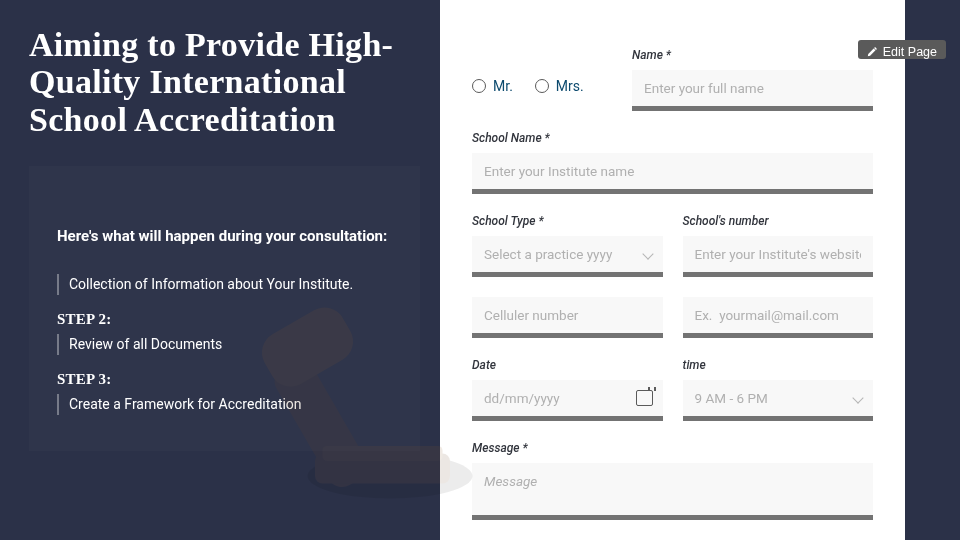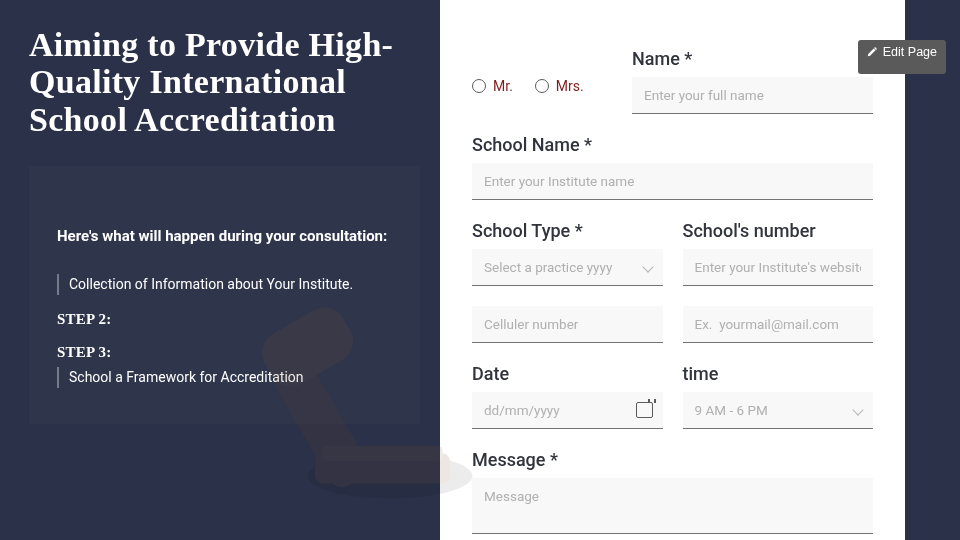--- a/index.html
+++ b/index.html
@@ -67,38 +67,39 @@
 .right {
   width: 465px;
   background: #fff;
   margin-left: 0;
   padding: 48px 32px 0 32px;
 }
 .form-row { display: flex; gap: 20px; margin-bottom: 20px; }
 .form-col { flex: 1; }
 .full { width: 100%; }
 .label {
-  font-size: 18px;
+  font-size: 12px;
   color: #31343c;
   font-weight: 500;
   margin-bottom: 8px;
   display: block;
+  font-style: italic;
 }
 .input, .select, .textarea {
   width: 100%;
   background: #f8f8f8;
   border: none;
-  border-bottom: 1px solid #737373;
+  border-bottom: 5px solid #737373;
   padding: 10px 12px;
   font-size: 13.5px;
   color: #333;
   font-family: inherit;
 }
 .input::placeholder, .textarea::placeholder { color: #b0b0b0; }
-.textarea { min-height: 56px; resize: none; }
+.textarea { min-height: 56px; resize: none; font-style: italic; }
 .select {
   appearance: none;
   color: #b0b0b0;
   position: relative;
 }
 .select-wrap { position: relative; }
 .select-wrap::after {
   content: '';
   position: absolute;
   right: 11px;
@@ -118,21 +119,21 @@
 }
 .radio-item { display: flex; align-items: center; gap: 7px; }
 .radio {
   width: 14px;
   height: 14px;
   border: 1.3px solid #5a5a5a;
   border-radius: 50%;
   appearance: none;
   cursor: pointer;
 }
-.radio-label { font-size: 14px; color: #7f1d1d; }
+.radio-label { font-size: 14px; color: #0c4a6e; }
 .date-wrap { position: relative; }
 .date-wrap::after {
   content: '';
   position: absolute;
   right: 10px;
   top: 10px;
   width: 15px;
   height: 14px;
   border: 1.5px solid #5a5a5a;
   border-radius: 2px;
@@ -150,21 +151,21 @@
   pointer-events: none;
   z-index: 2;
 }
 .edit-page {
   position: absolute;
   top: 40px;
   right: 14px;
   background: #5a5a5a;
   color: #fff;
   font-size: 12.5px;
-  padding: 5px 9px 15px 8px;
+  padding: 5px 9px 0 8px;
   border-radius: 3px;
   display: flex;
   align-items: center;
   gap: 5px;
   cursor: pointer;
   border: none;
 }
 .edit-icon {
   width: 12px;
   height: 12px;
@@ -186,24 +187,25 @@
         <rect x="35" y="35" width="60" height="38" rx="14" fill="#8b5a2b" transform="rotate(-30 65 54)"></rect>
         <rect x="70" y="125" width="90" height="20" rx="5" fill="#6b4423"></rect>
         <rect x="75" y="120" width="80" height="10" rx="3" fill="#8b5a2b"></rect>
       </svg>
       <p class="intro">Here's what will happen during your consultation:</p>
       <div class="step">
         <div class="step-body">Collection of Information about Your Institute.</div>
       </div>
       <div class="step">
         <div class="step-label">STEP 2:</div>
+        <div class="step-body">Review of all Documents</div>
       </div>
       <div class="step">
         <div class="step-label">STEP 3:</div>
-        <div class="step-body">School a Framework for Accreditation</div>
+        <div class="step-body">Create a Framework for Accreditation</div>
       </div>
     </div>
   </div>
 
   <div class="right">
     <div class="form-row first-row">
       <div class="form-col radio-col">
         <div class="radio-row">
           <div class="radio-item">
             <input type="radio" class="radio" name="title" style="">

